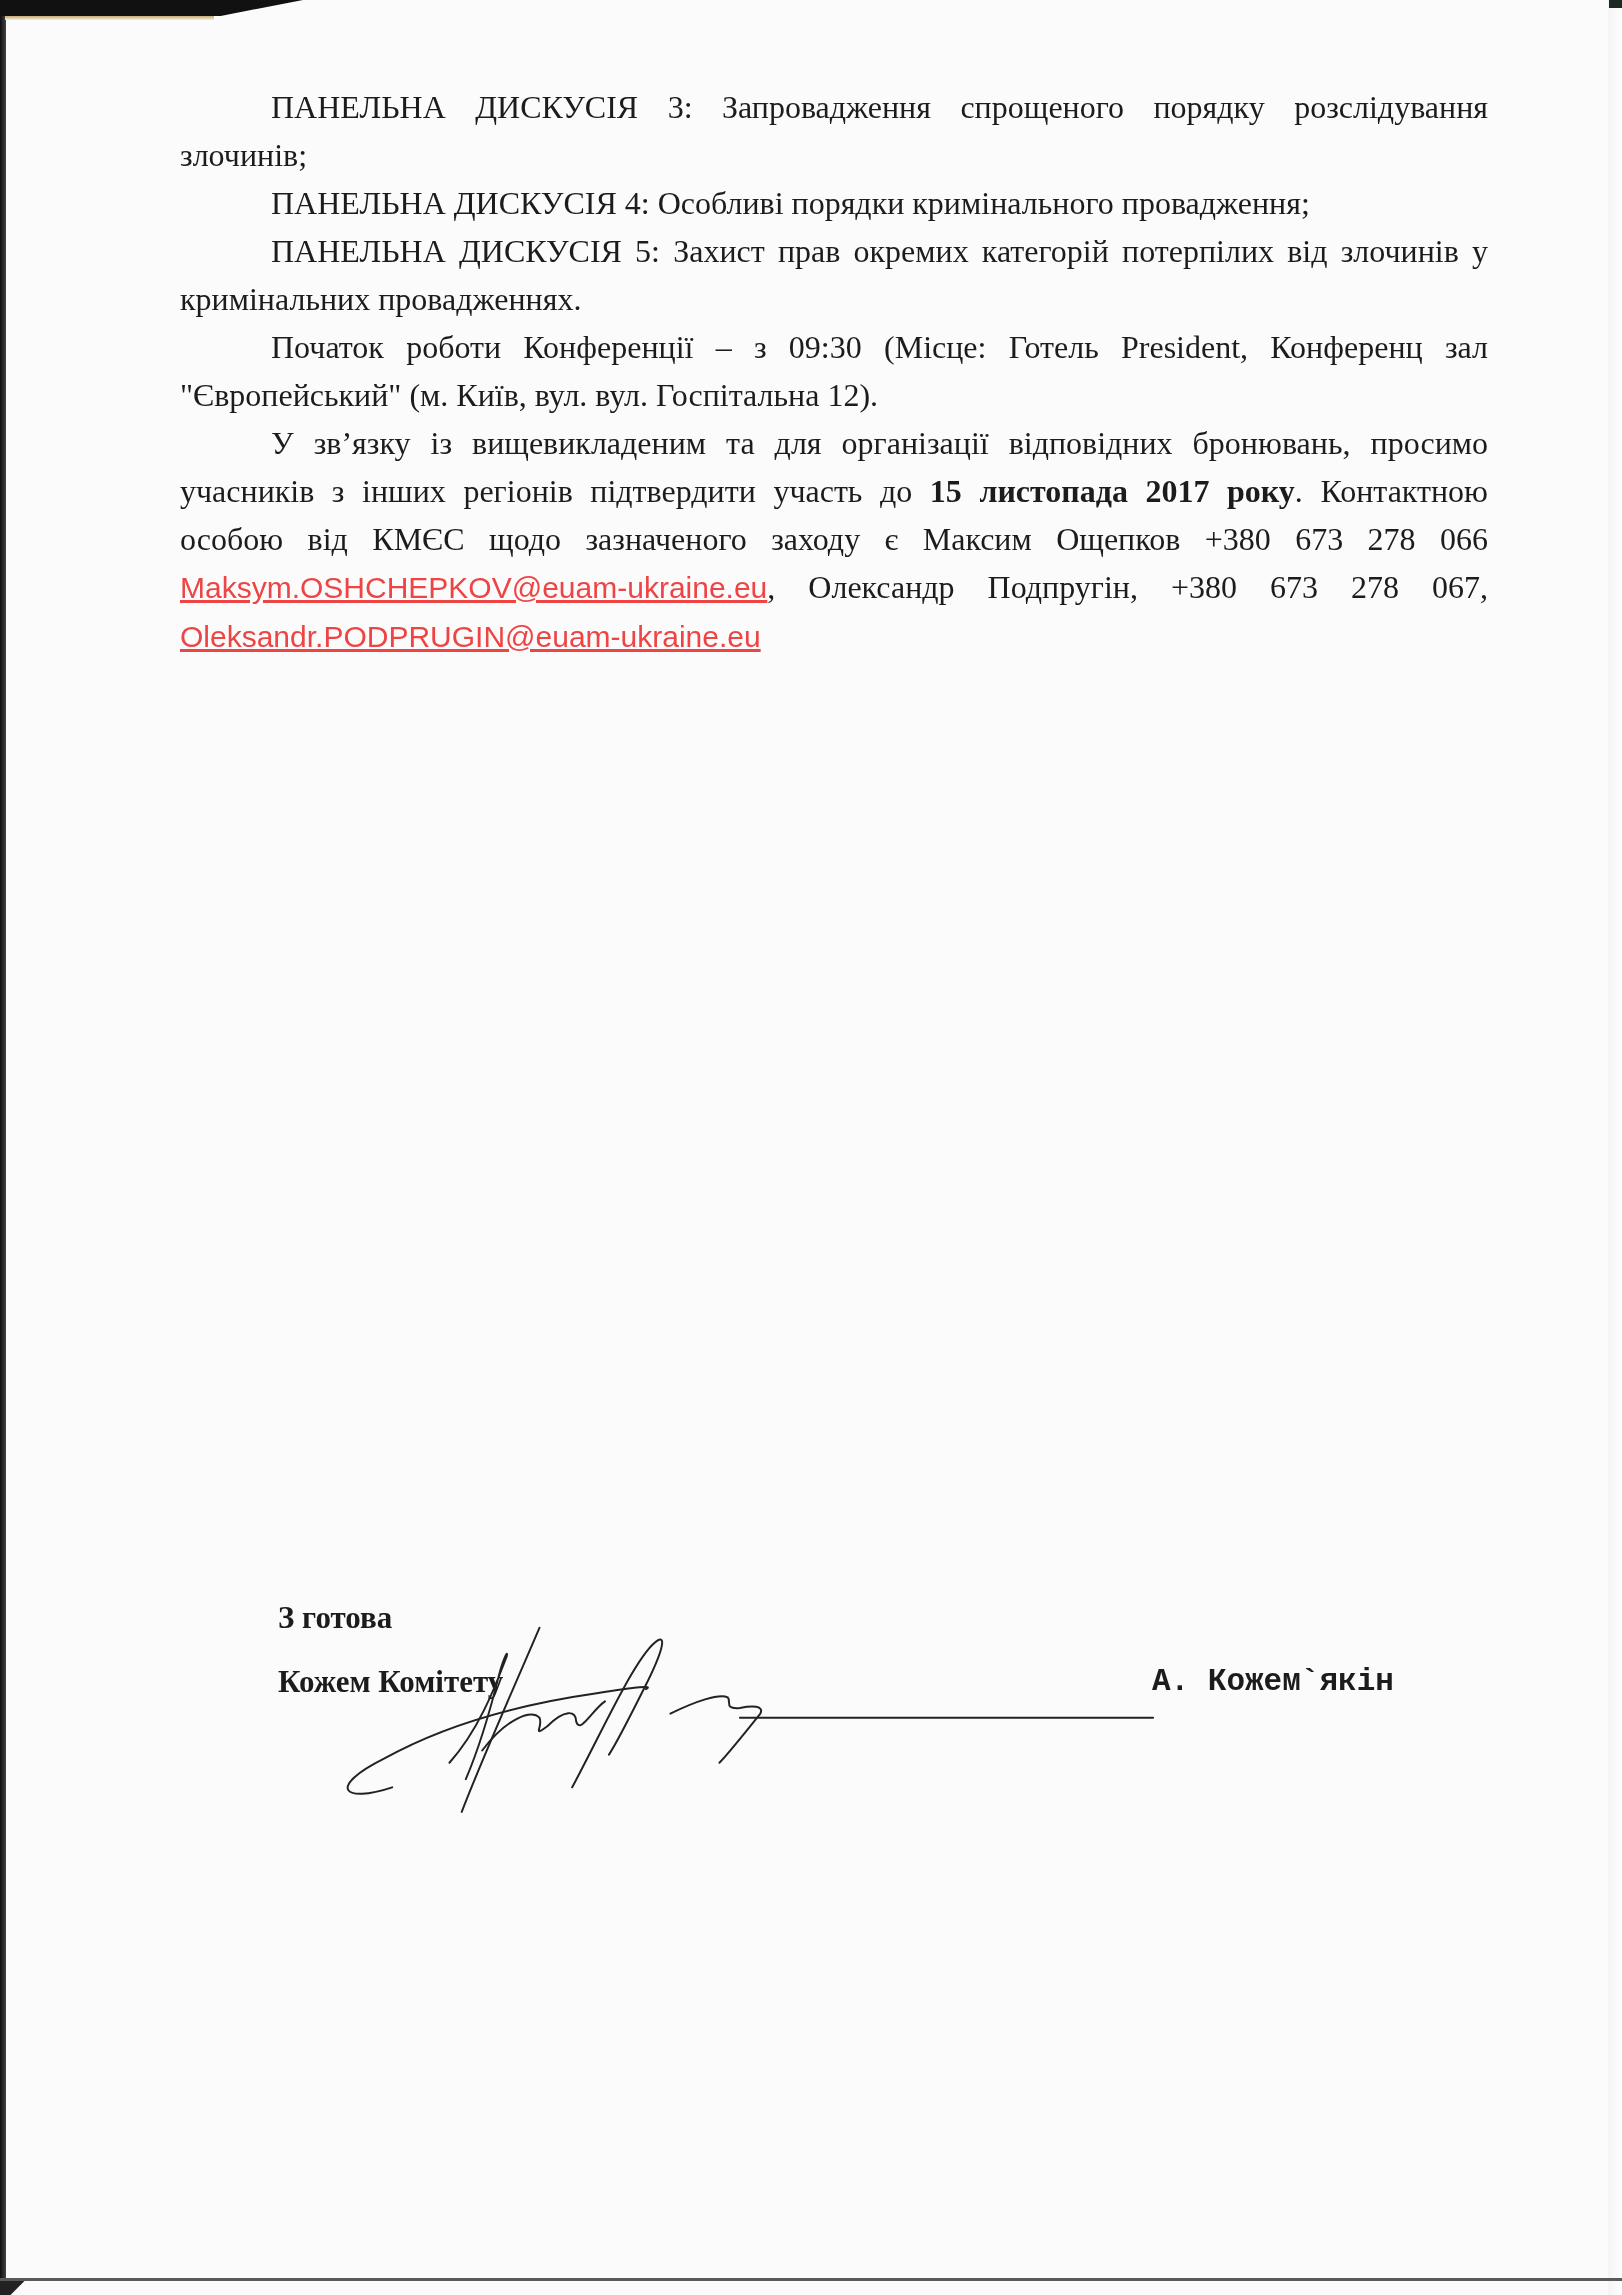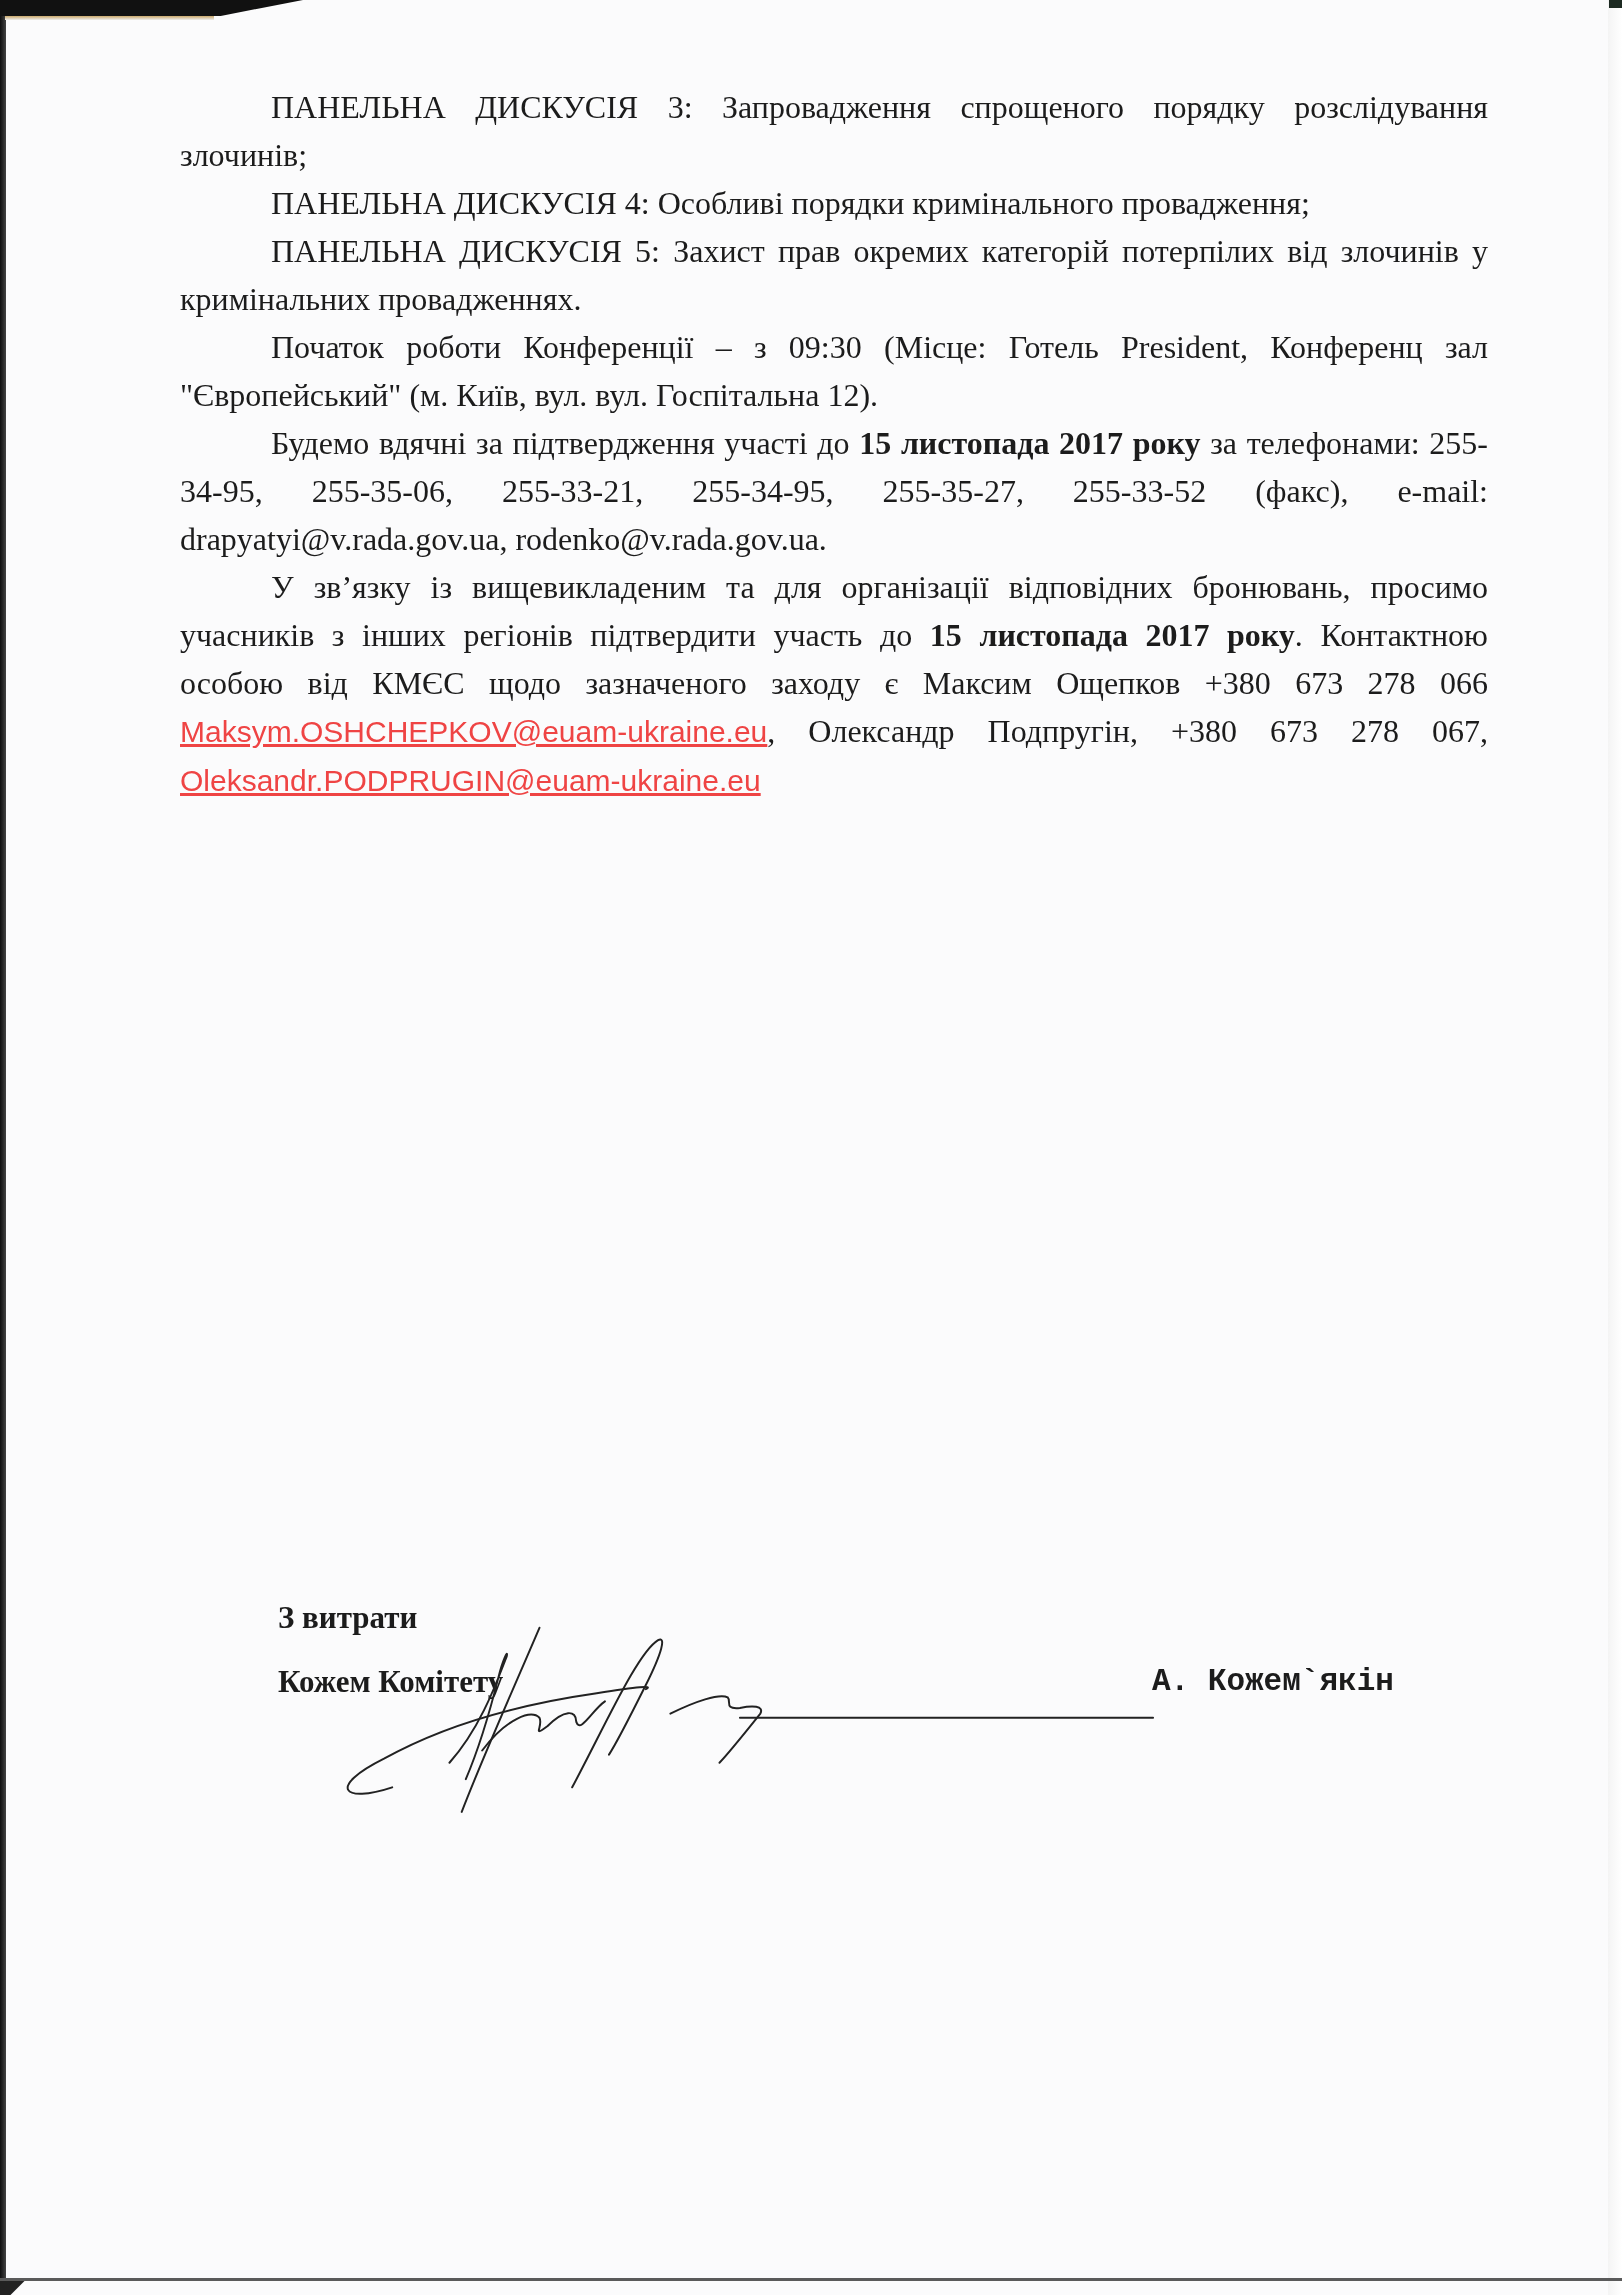--- a/index.html
+++ b/index.html
@@ -44,29 +44,26 @@
   <p class="para">
     <span>ПАНЕЛЬНА ДИСКУСІЯ 4: Особливі порядки кримінального провадження;</span>
   </p>
   <p class="para">
     <span>ПАНЕЛЬНА ДИСКУСІЯ 5: Захист прав окремих категорій потерпілих від злочинів у кримінальних провадженнях.</span>
   </p>
   <p class="para">
     <span>Початок роботи Конференції – з 09:30 (Місце: Готель President, Конференц зал "Європейський" (м. Київ, вул.  вул. Госпітальна 12).</span>
   </p>
   <p class="para">
-    <span>Будемо вдячні за підтвердження участі до </span><span class="b">15 листопада 2017 року</span><span> за телефонами: 255-34-95, 255-35-06, 255-33-21, 255-34-95, 255-35-27, 255-33-52 (факс), e-mail: drapyatyi@v.rada.gov.ua, rodenko@v.rada.gov.ua.</span>
-  </p>
-  <p class="para">
     <span>У зв’язку із вищевикладеним та для організації відповідних бронювань, просимо учасників з інших регіонів підтвердити участь до </span><span class="b">15 листопада 2017 року</span><span>. Контактною особою від КМЄС щодо зазначеного заходу є Максим Ощепков +380 673 278 066 </span><a class="mail">Maksym.OSHCHEPKOV@euam-ukraine.eu</a><span>, Олександр Подпругін, +380 673 278 067, </span><a class="mail">Oleksandr.PODPRUGIN@euam-ukraine.eu</a>
   </p>
 </div>
 
 <div class="closing">
-  <div>З витрати</div>
+  <div>З готова</div>
   <div>Кожем Комітету</div>
 </div>
 <div class="signer">А. Кожем`якін</div>
 
 <svg class="signature" viewBox="0 0 1100 270" fill="none" stroke="#222" stroke-width="2.4" stroke-linecap="round">
   <path d="M120 235 C 60 255, 40 235, 110 200 C 200 150, 300 130, 370 120 C 420 112, 440 110, 430 115"></path>
   <path d="M190 205 C 230 160, 250 100, 260 75 C 262 65, 255 80, 250 100 C 240 140, 225 190, 210 225"></path>
   <path d="M205 265 C 230 200, 270 110, 300 40"></path>
   <path d="M230 190 C 260 150, 290 140, 300 150 C 305 160, 290 175, 310 160 C 330 140, 345 140, 345 155 C 350 170, 365 140, 380 130"></path>
   <path d="M340 235 C 380 160, 420 70, 445 55 C 455 50, 450 70, 430 110 C 410 150, 395 180, 385 195"></path>

